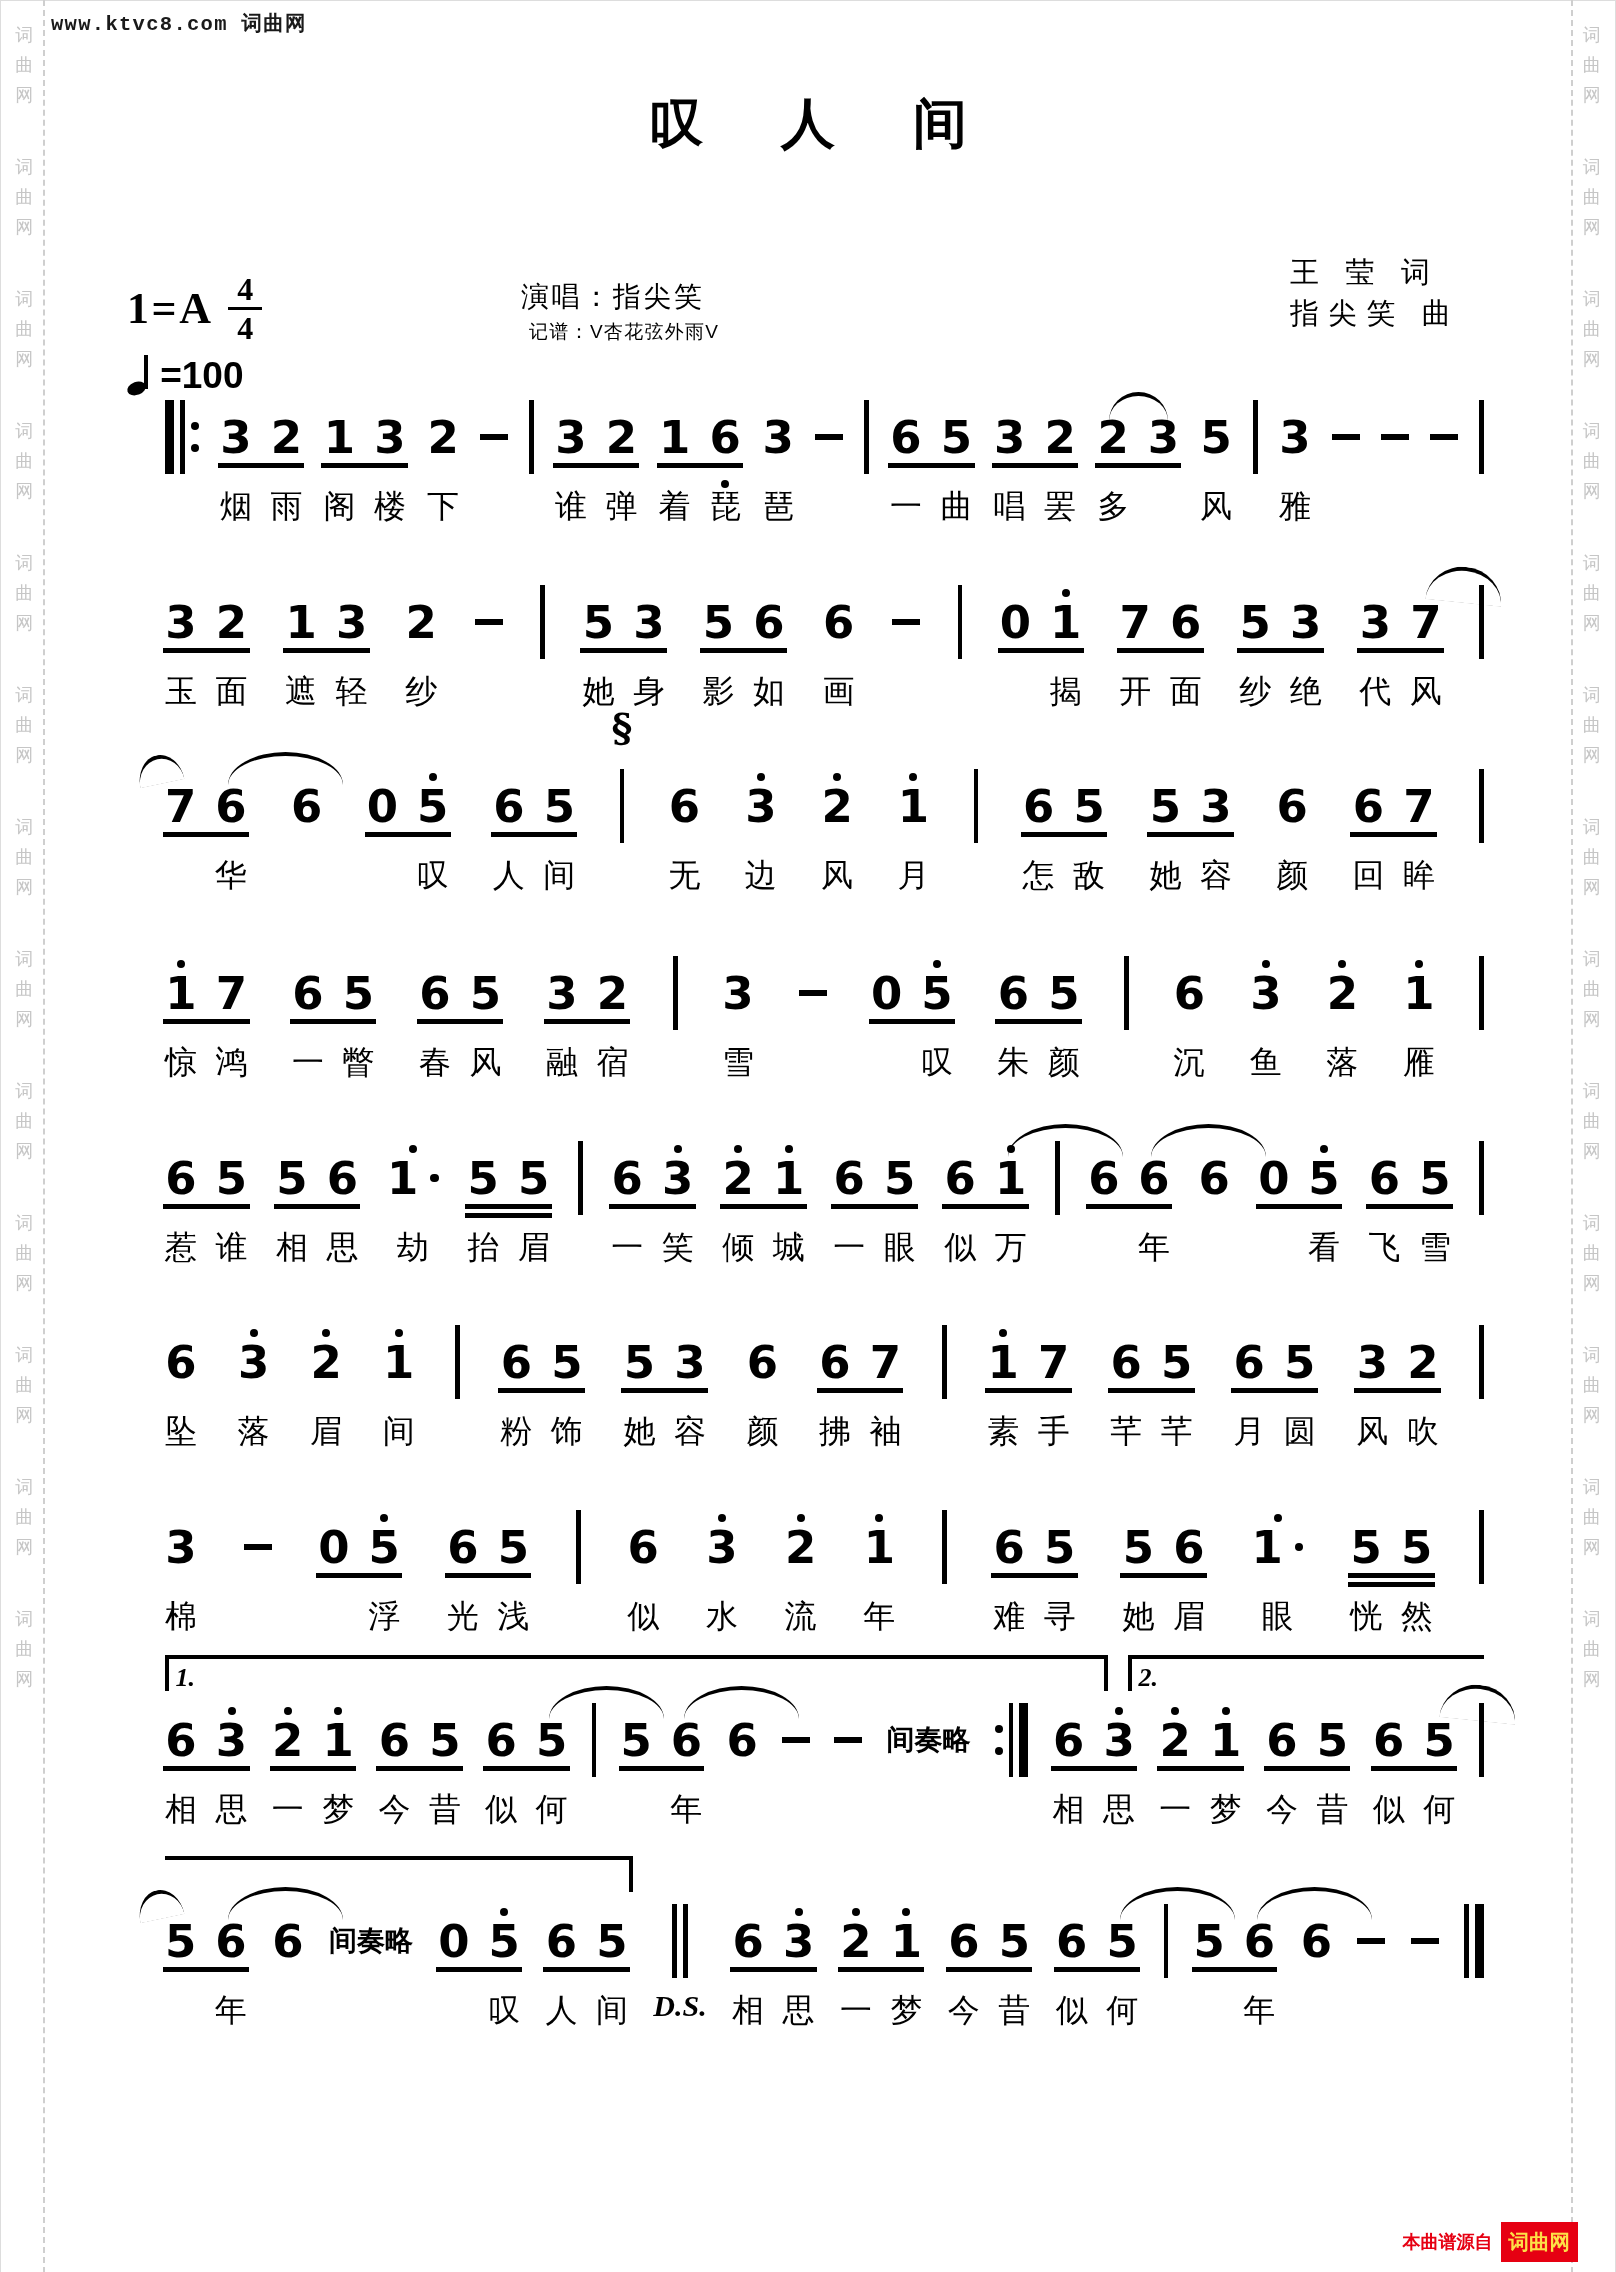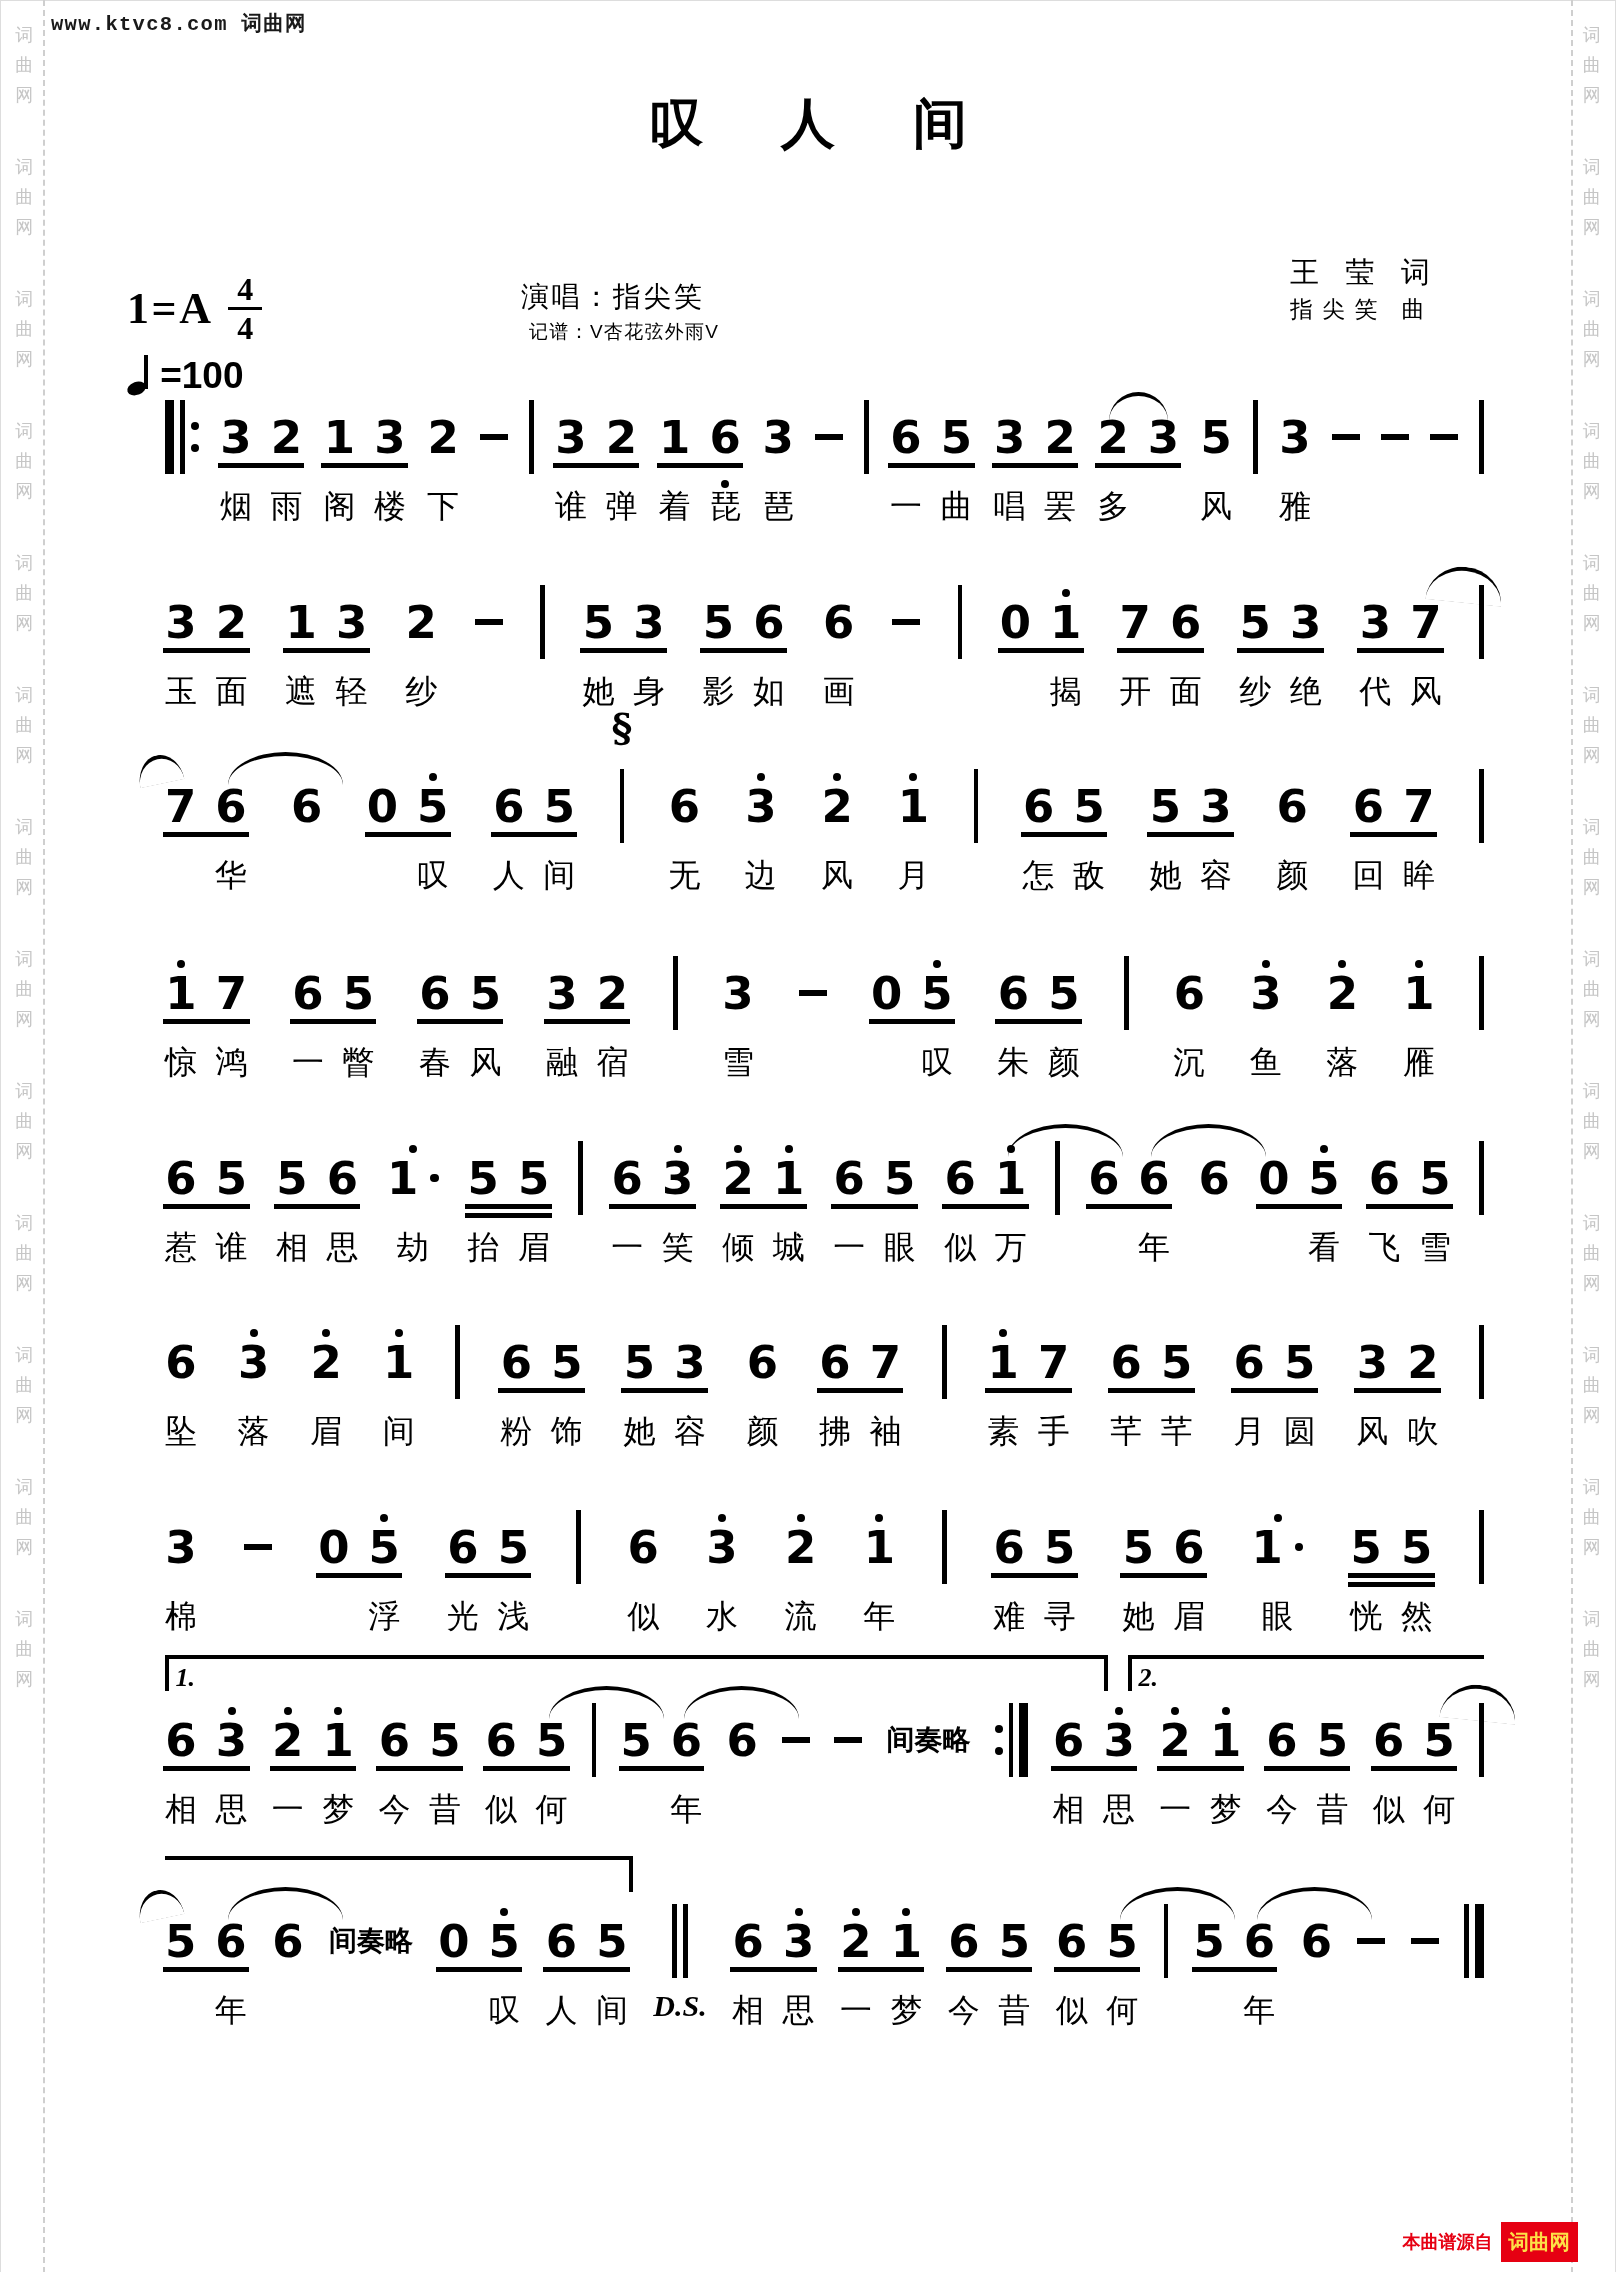--- a/index.html
+++ b/index.html
@@ -12,21 +12,21 @@
   .wm-strip.right{right:5.3px;border-left:2px dashed #cfcfcf;}
   .wm-strip .wg{margin-bottom:42px;display:flex;flex-direction:column;align-items:center;}
   .wm-top{position:absolute;left:51px;top:9.2px;font-family:"Liberation Mono",monospace;
           font-size:20.5px;font-weight:700;color:#1a1a1a;letter-spacing:1.3px;}
   
   .title{position:absolute;top:88px;left:0;right:0;text-align:center;font-size:54px;font-weight:600;
          letter-spacing:78px;padding-left:78px;white-space:nowrap;}
   .performer{position:absolute;left:521px;top:272px;font-size:28px;letter-spacing:2.6px;margin-top:6px;}
   .notation{position:absolute;left:529px;top:319px;font-size:19px;letter-spacing:1.3px;}
   .credit1{position:absolute;left:1290px;top:253px;font-size:29px;letter-spacing:9.2px;}
-  .credit2{position:absolute;left:1290px;top:294px;font-size:23px;letter-spacing:9.2px;font-family:Liberation Serif, serif;}
+  .credit2{position:absolute;left:1290px;top:294px;font-size:29px;letter-spacing:9.2px;}
   .keyblock{position:absolute;left:127px;top:232px;margin-top:41px;}
   .krow1{display:flex;align-items:center;gap:14.5px;font-family:"Liberation Serif",serif;font-weight:700;}
   .keysig{font-size:44px;letter-spacing:2.6px;}
   .meter{display:flex;flex-direction:column;align-items:center;font-size:32px;line-height:1.0;}
   .meter .mbar{width:34px;height:3.3px;background:#000;margin:2px 0;}
   .krow2{display:flex;align-items:flex-start;gap:9.2px;margin-top:10.6px;font-weight:700;font-size:37px;}
   .qnote{position:relative;width:24px;height:41px;display:inline-block;}
   .qnote::before{content:'';position:absolute;bottom:1.3px;left:0;width:18.5px;height:13px;background:#000;
                  border-radius:50%;transform:rotate(-20deg);}
   .qnote::after{content:'';position:absolute;right:3.3px;top:0;width:4px;height:34px;background:#000;}

